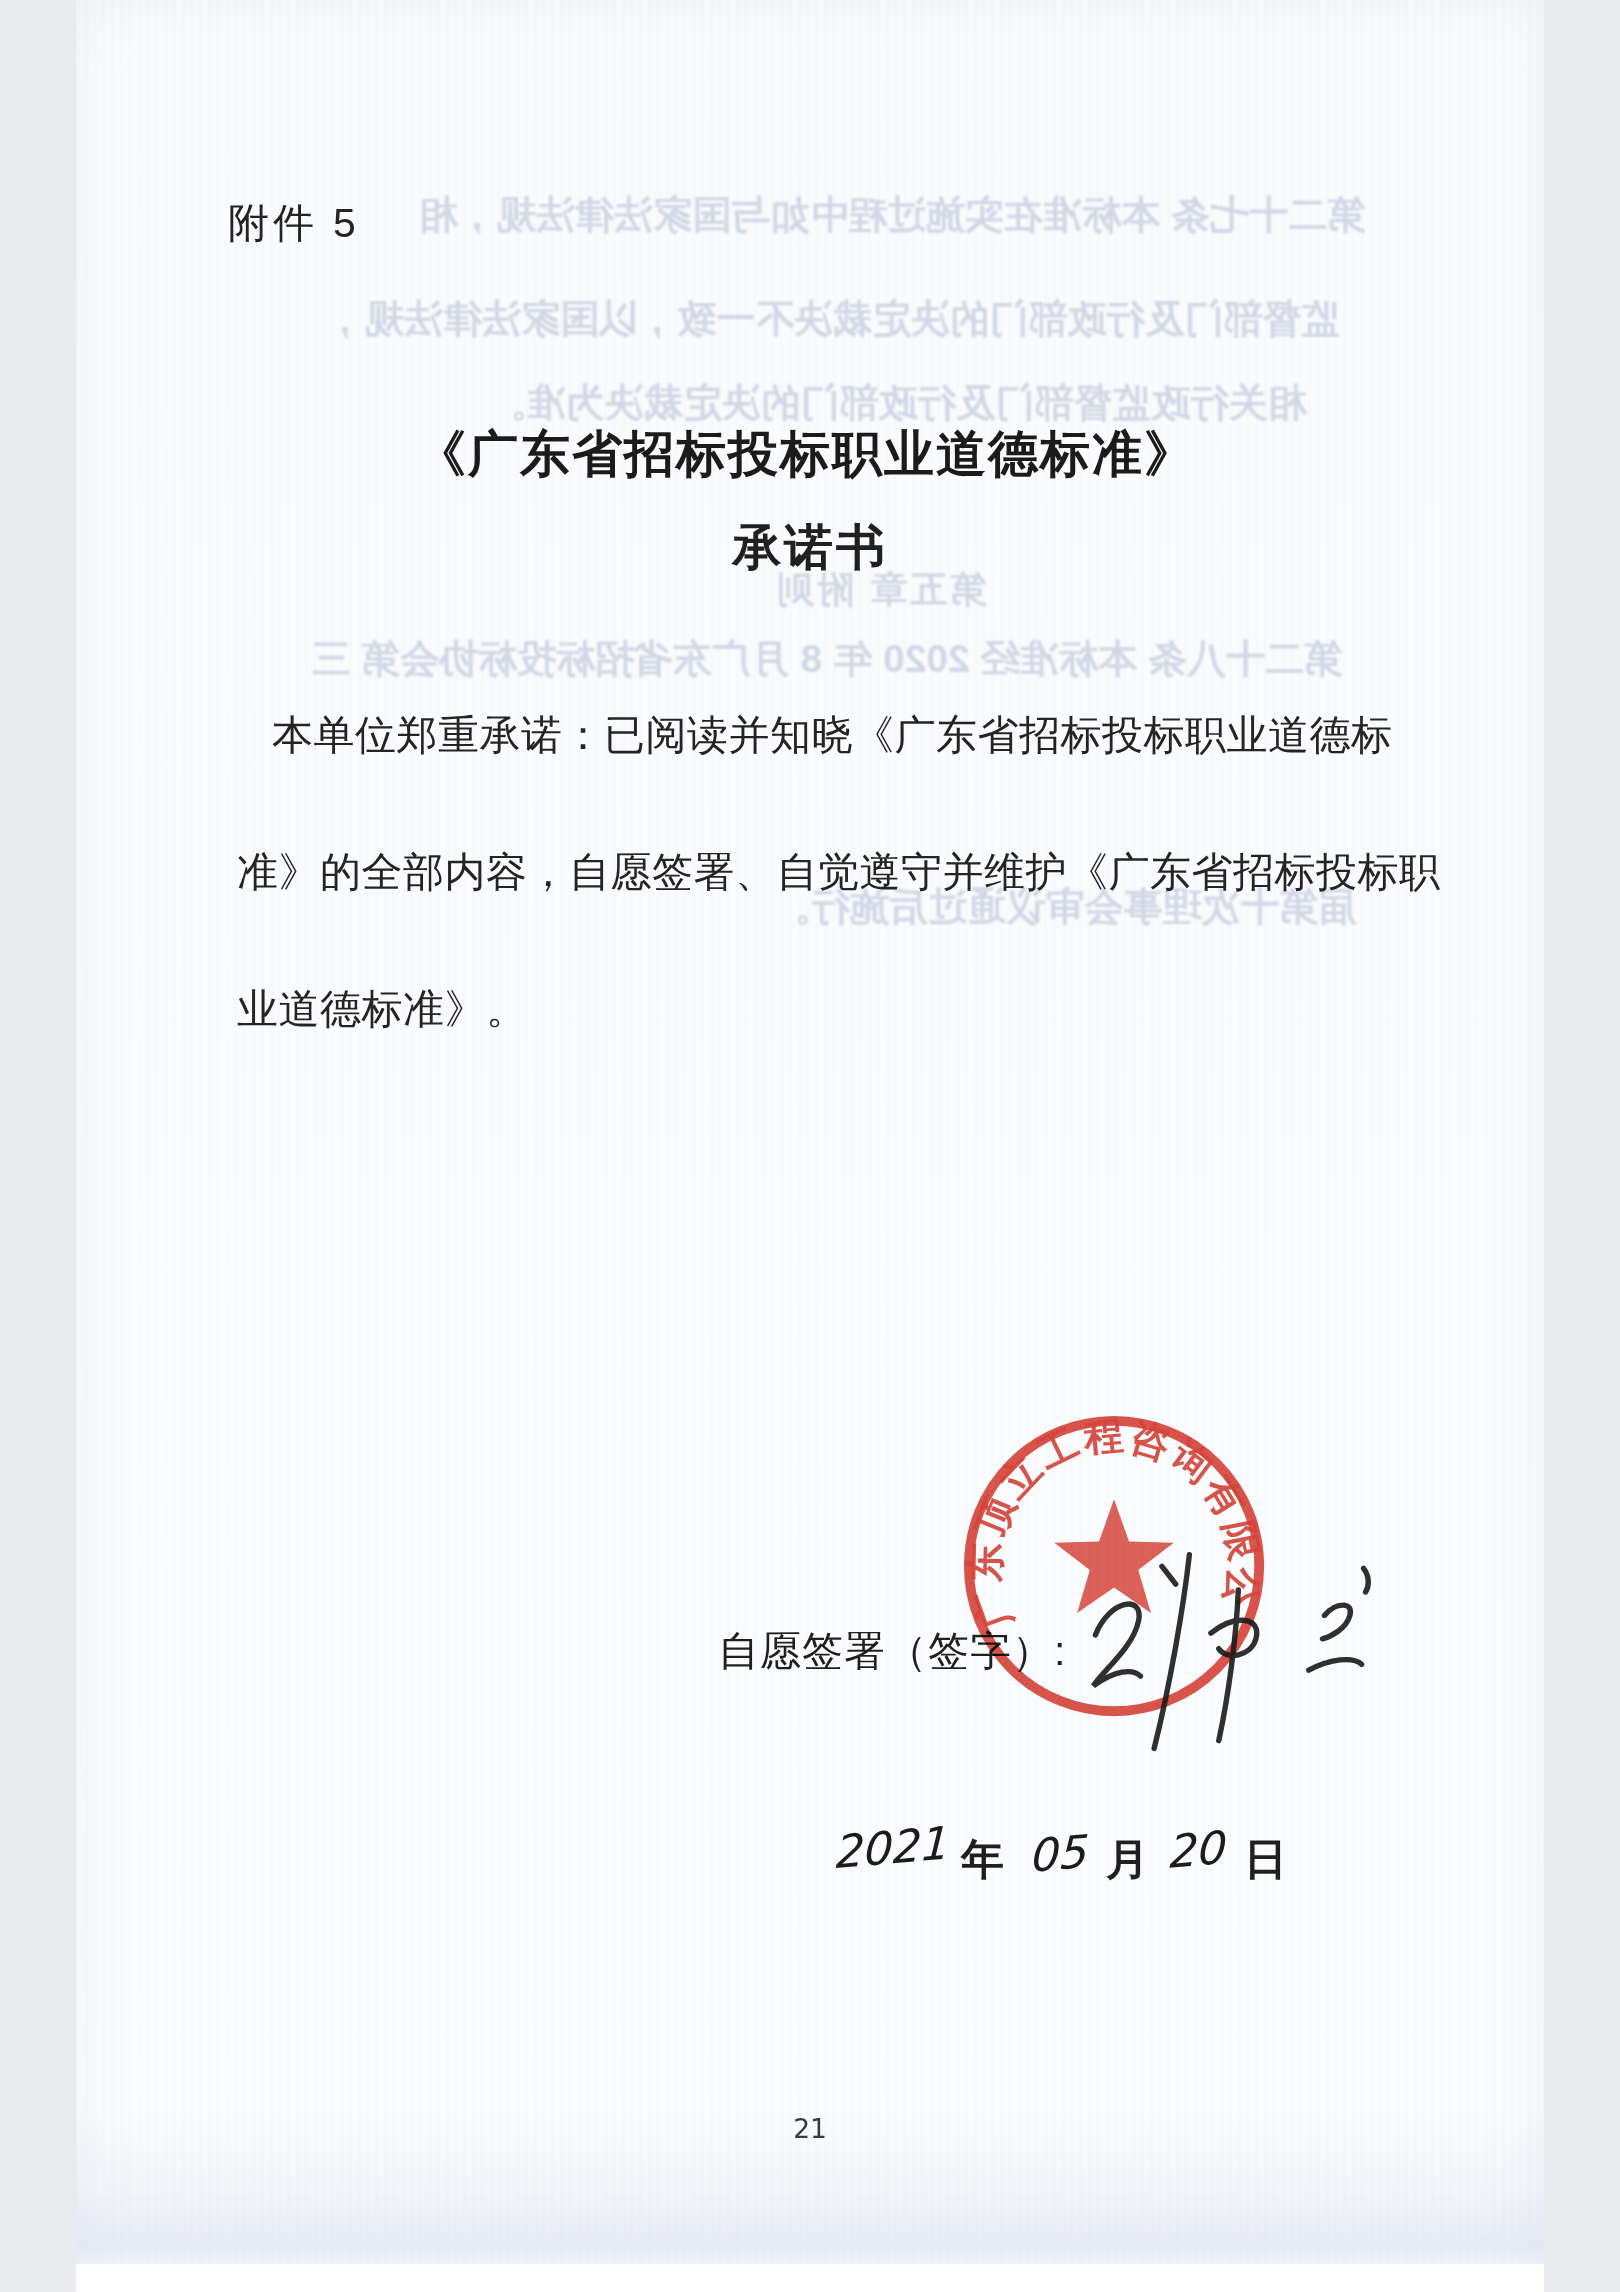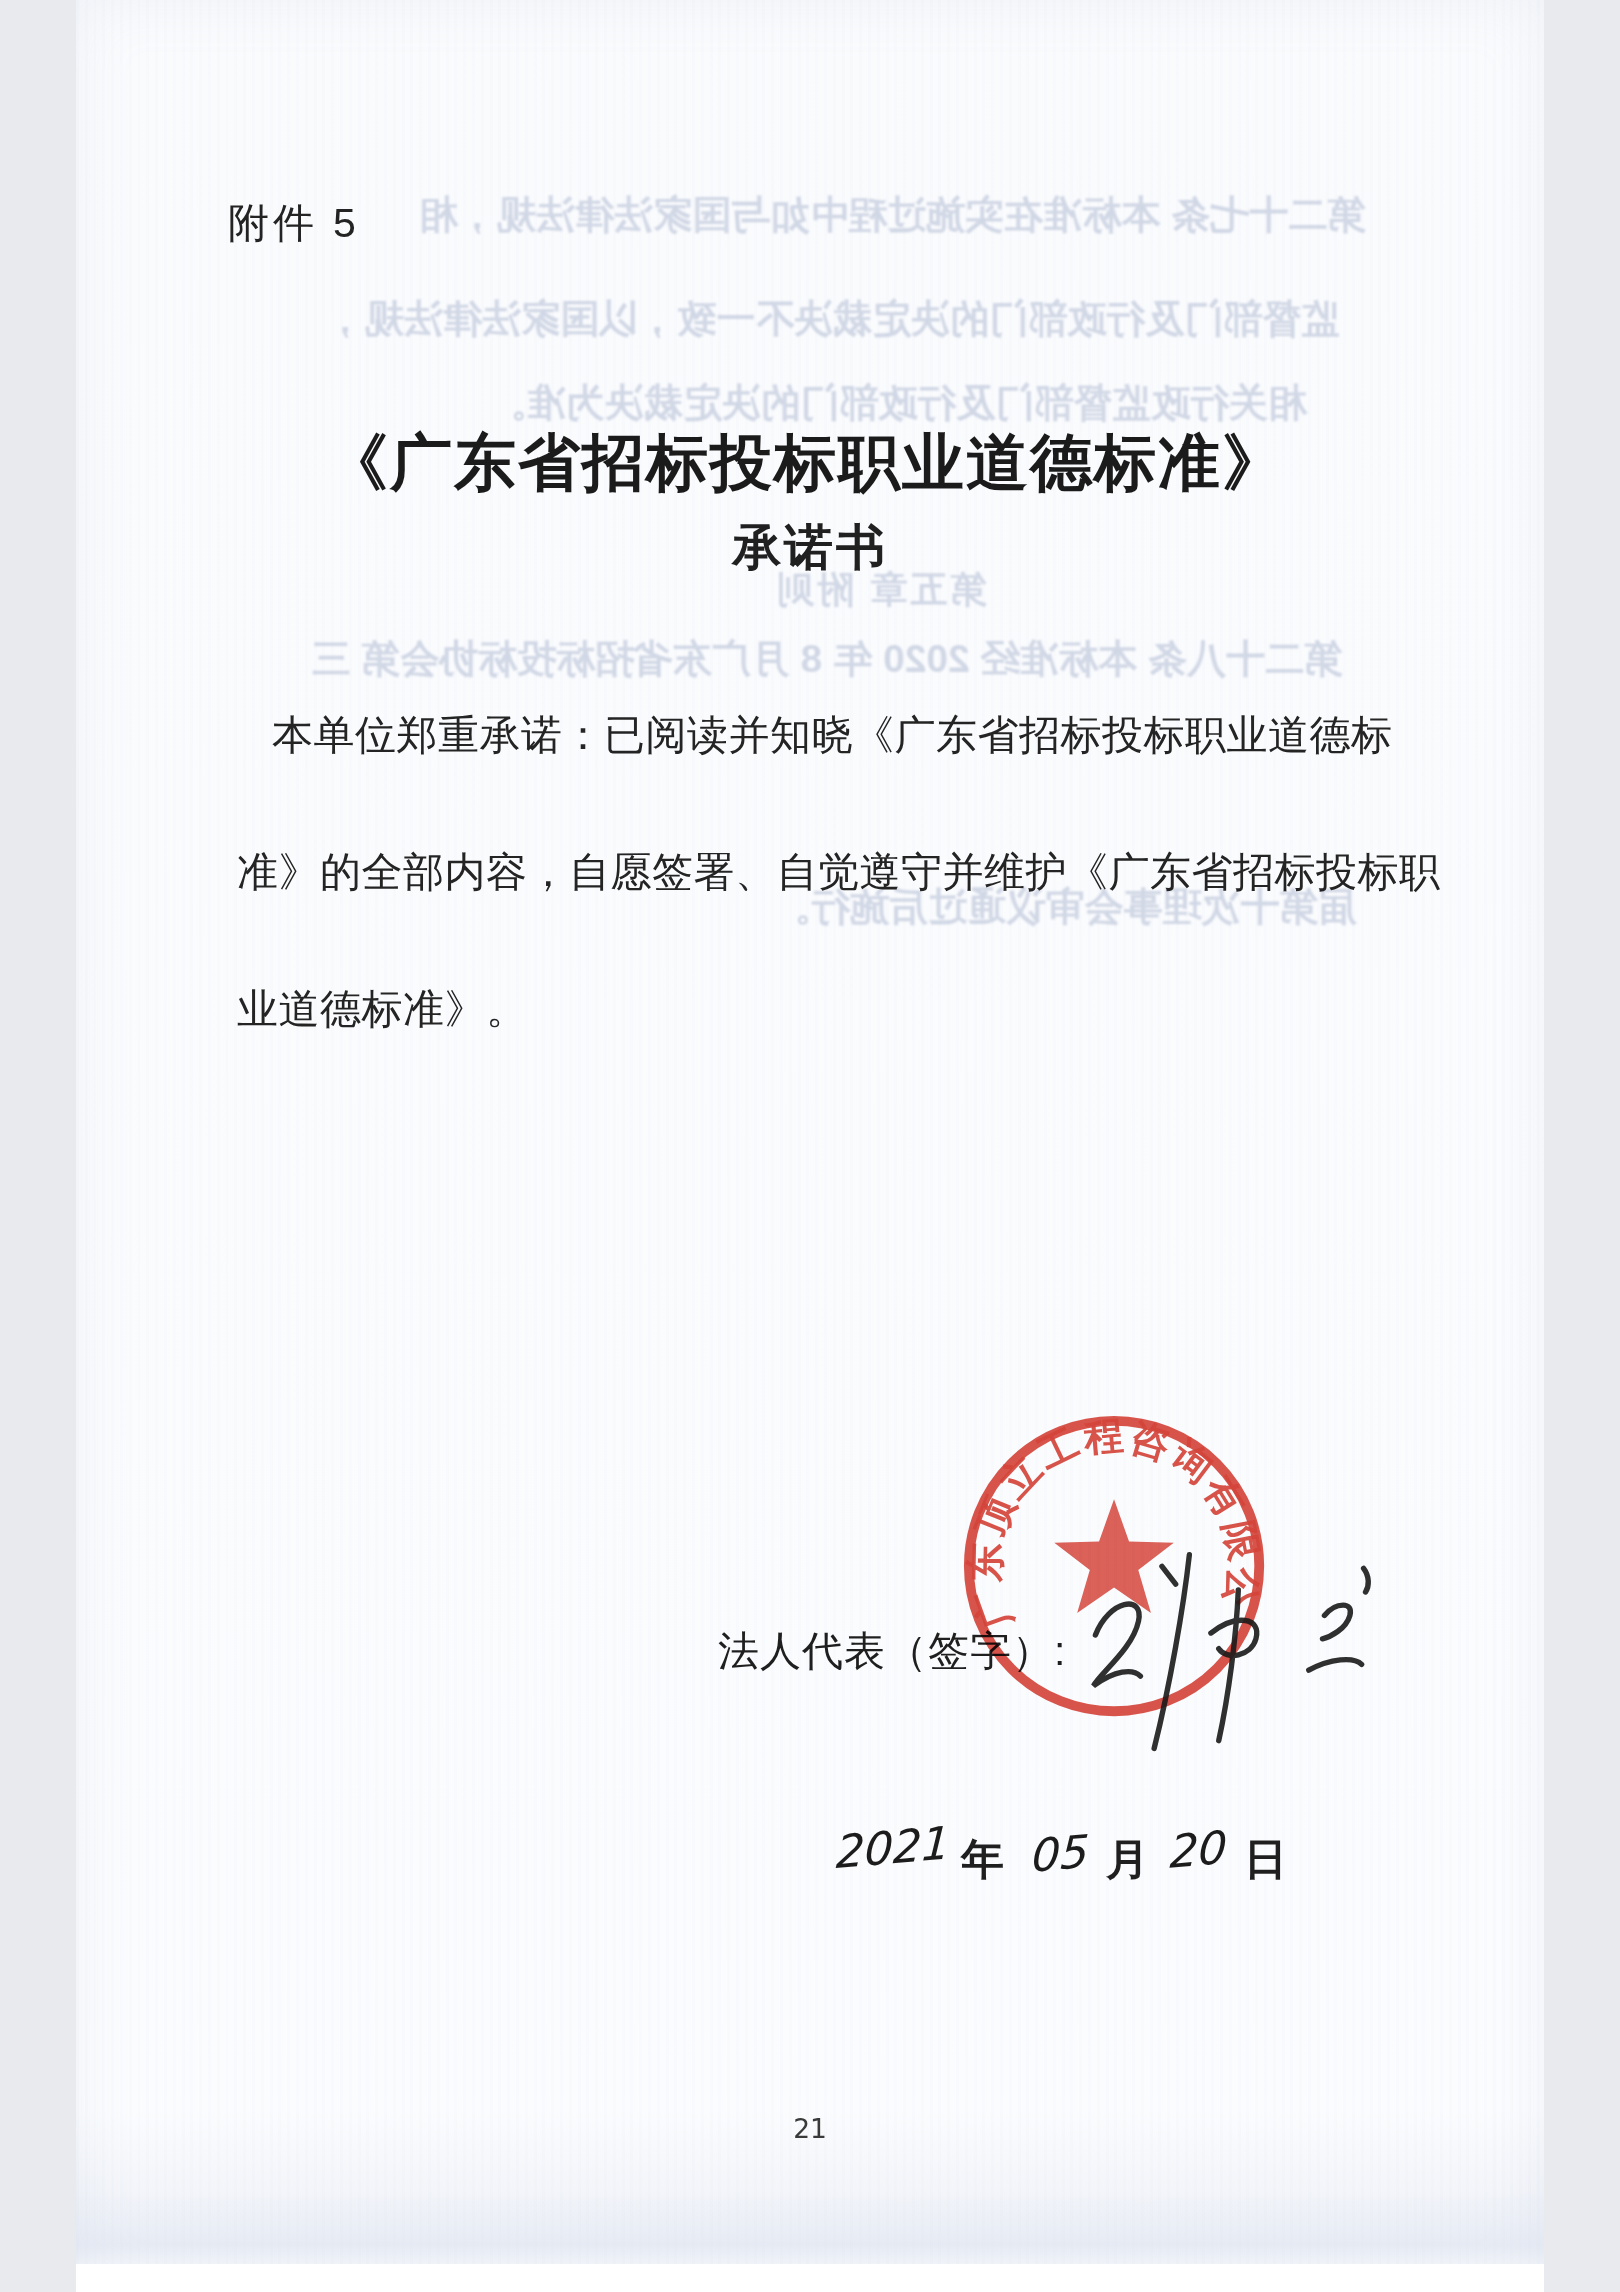--- a/index.html
+++ b/index.html
@@ -31,21 +31,21 @@
   }
   .g1{left:343px;top:188px;font-size:39px;}
   .g2{left:250px;top:292px;font-size:39px;}
   .g3{left:412px;top:376px;font-size:39px;}
   .g4{left:698px;top:565px;font-size:37px;letter-spacing:2.9px;}
   .g5{left:235px;top:632px;font-size:39px;}
   .g6{left:696px;top:880px;font-size:39px;}
 
   
   .attachment{left:152px;top:196px;font-size:41px;color:#232323;letter-spacing:3.9px;}
-  .title{left:0;right:8px;top:421px;text-align:center;font-size:62px;font-weight:700;
+  .title{left:0;right:8px;top:421px;text-align:center;font-size:50px;font-weight:700;
          letter-spacing:2px;color:#1b1b1b;}
   .subtitle{left:0;right:0;top:515px;text-align:center;font-size:49px;font-weight:600;
          letter-spacing:2.9px;color:#202020;}
   .bline{font-size:41px;color:#242424;letter-spacing:0.5px;}
   .b1{left:196px;top:708px;}
   .b2{left:161px;top:845px;}
   .b3{left:161px;top:982px;font-family:Liberation Mono, monospace;}
   .label{font-size:41px;color:#1f1f1f;letter-spacing:1px;}
   .unit-label{left:642px;top:1411px;}
   .rep-label{left:642px;top:1624px;}
@@ -89,21 +89,21 @@
 
   <div class="abs attachment nowrap">附件 5</div>
 
   <div class="abs title nowrap">《广东省招标投标职业道德标准》</div>
   <div class="abs subtitle nowrap">承诺书</div>
 
   <div class="abs bline b1 nowrap">本单位郑重承诺：已阅读并知晓《广东省招标投标职业道德标</div>
   <div class="abs bline b2 nowrap">准》的全部内容，自愿签署、自觉遵守并维护《广东省招标投标职</div>
   <div class="abs bline b3 nowrap">业道德标准》。</div>
 
-  <div class="abs label rep-label nowrap">法人代表（签字）:</div>
+  <div class="abs label rep-label nowrap">自愿签署（签字）:</div>
 
   <div class="abs seal-wrap">
     <svg width="310" height="310" viewBox="0 0 316 316">
       <defs>
         <path id="sealArc" d="M 53.8,213 A 118,118 0 1 1 259.2,213" fill="none"></path>
       </defs>
       <circle cx="156" cy="156" r="148" fill="none" stroke="#d6372b" stroke-width="10" opacity="0.92"></circle>
       <polygon points="156,88 171.3,131 216.9,132.2 180.7,160 193.6,203.8 156,178 118.4,203.8 131.3,160 95.1,132.2 140.7,131" fill="#d6372b" opacity="0.85"></polygon>
       <text font-size="40" fill="#d6372b" opacity="0.92" font-weight="600" font-family="&quot;Liberation Sans&quot;,&quot;DejaVu Sans&quot;,sans-serif">
         <textPath href="#sealArc" startOffset="0" textLength="515" lengthAdjust="spacing">广东顶立工程咨询有限公司</textPath>

